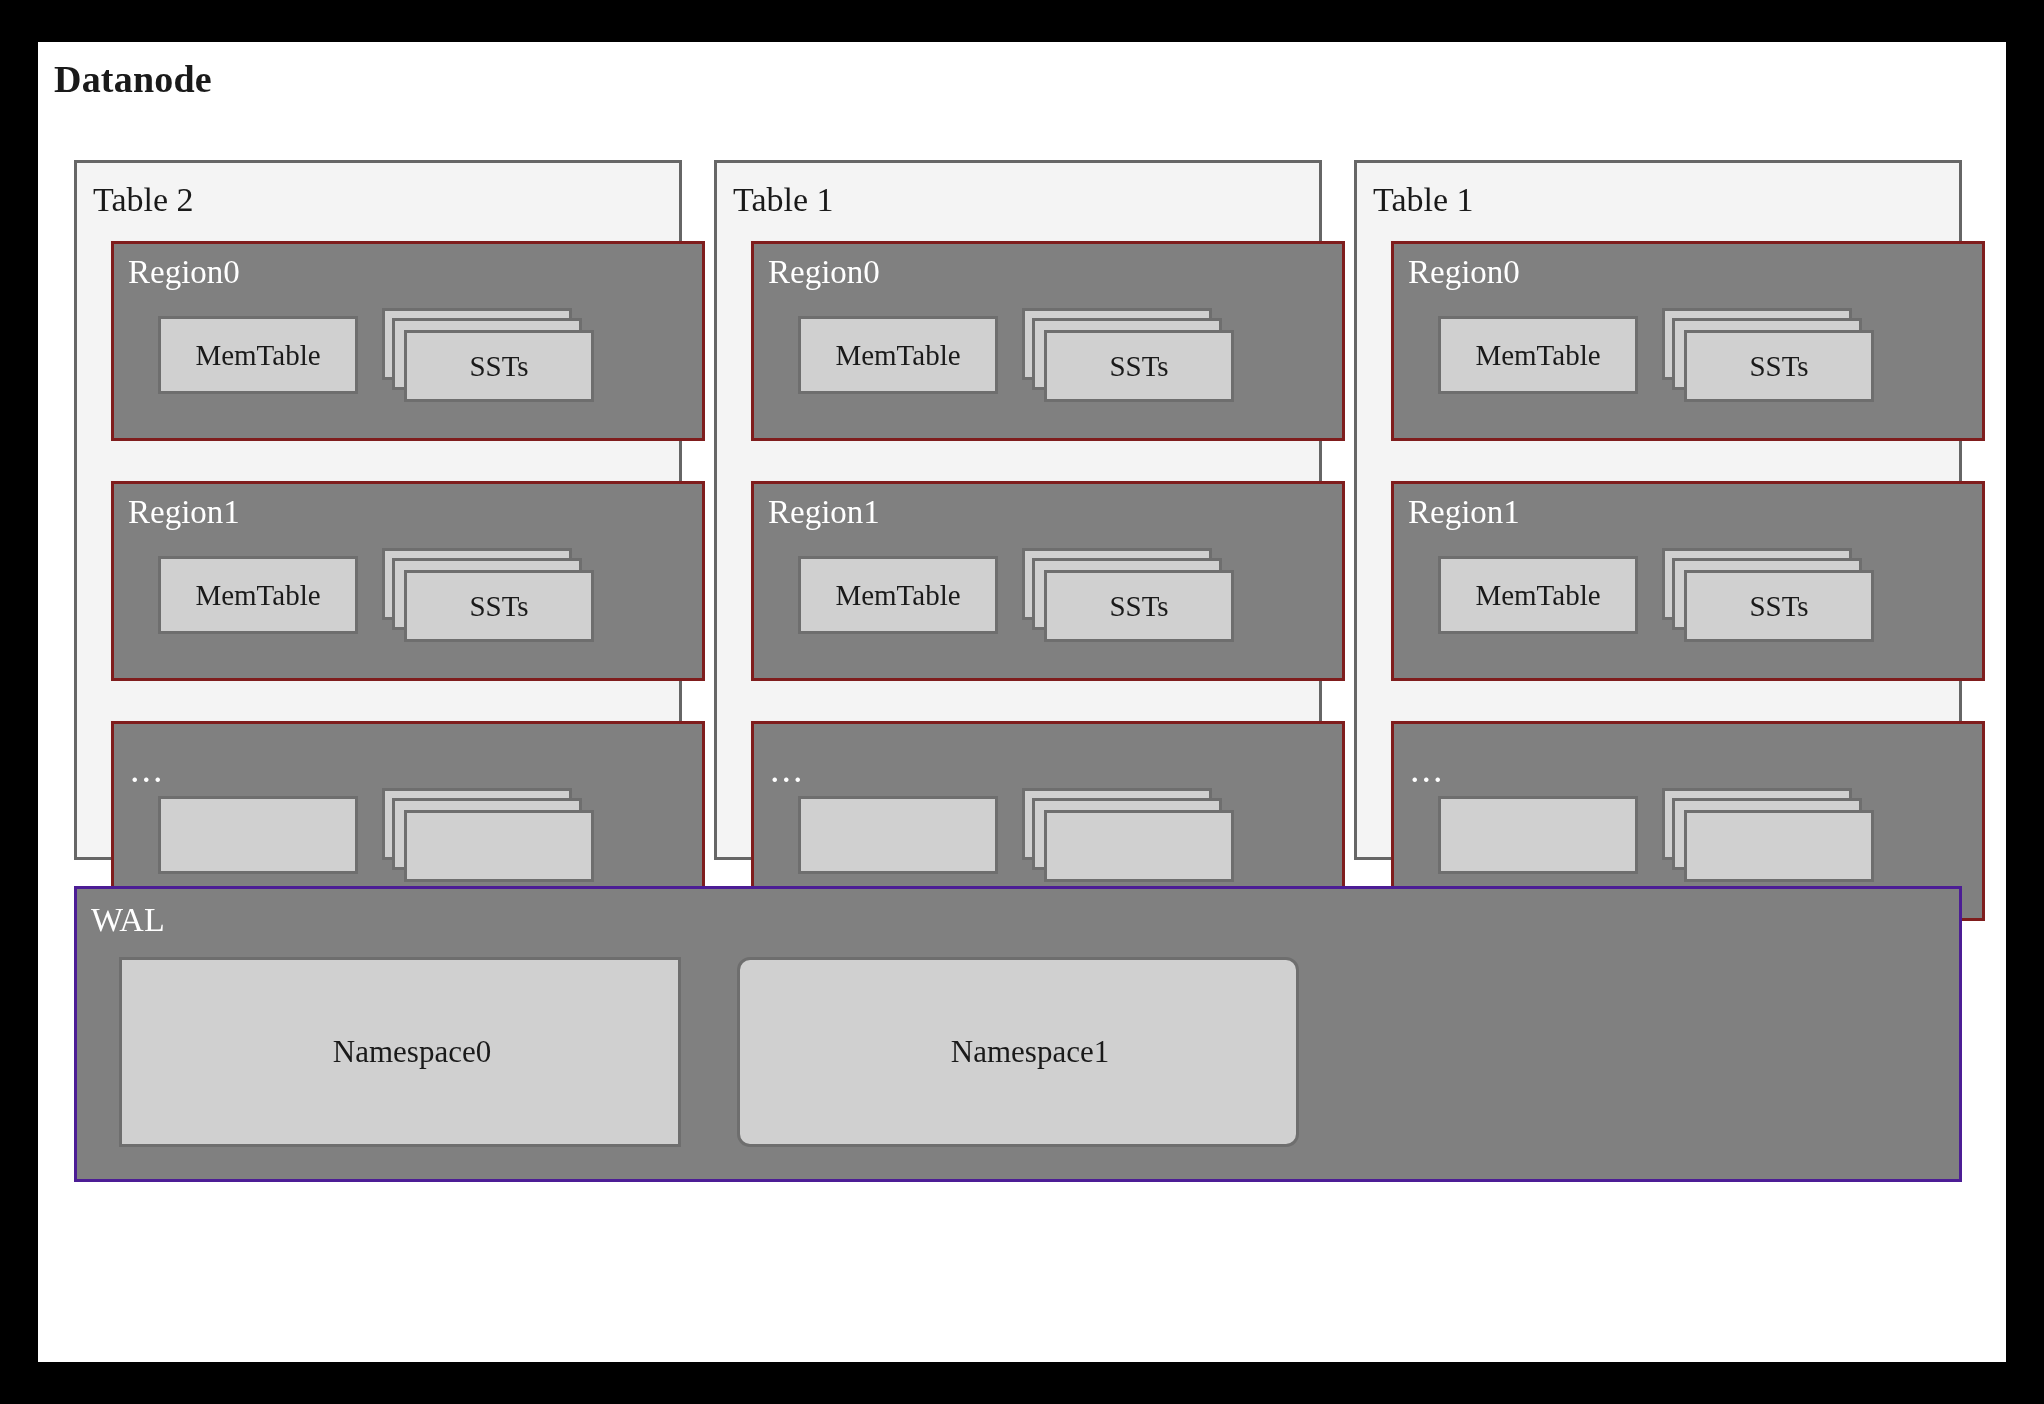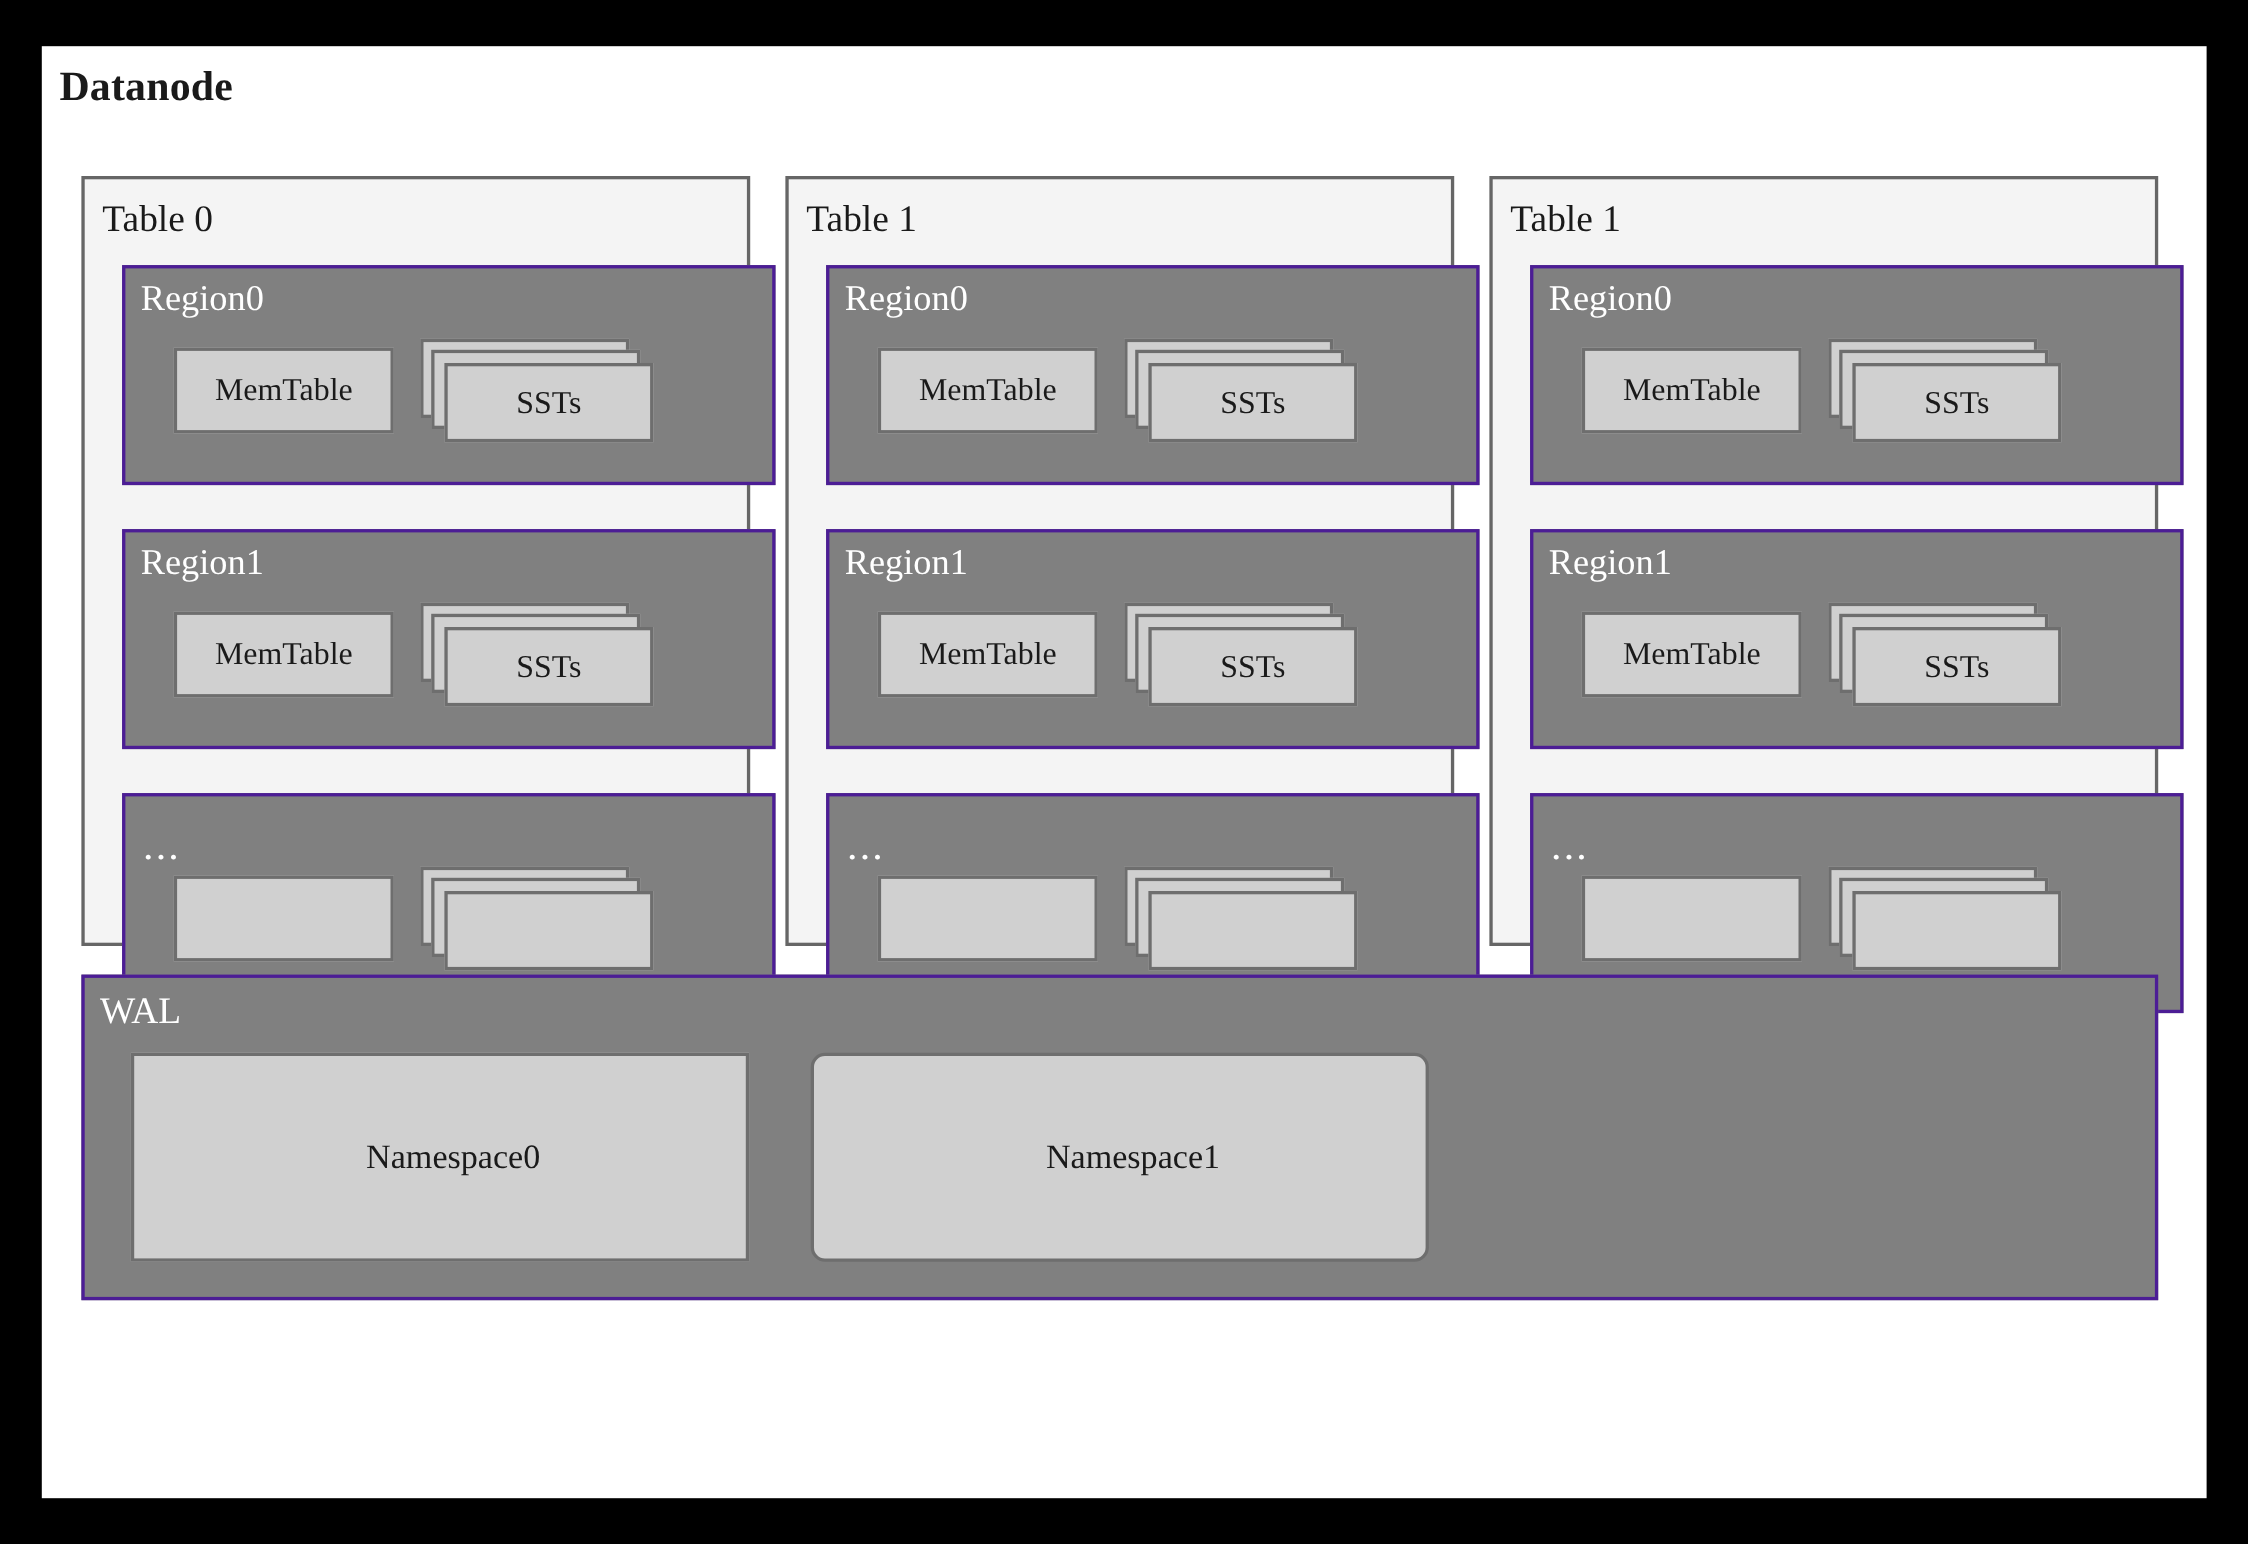--- a/index.html
+++ b/index.html
@@ -68,21 +68,21 @@
     white-space: nowrap;
   }
 
   
   .region {
     position: absolute;
     left: 34px;
     width: 594px;
     height: 200px;
     background: #808080;
-    border: 3px solid #4c1d95;
+    border: 3px solid #7f1d1d;
     box-sizing: border-box;
   }
   .region-0 { top: 78px; }
   .region-1 { top: 318px; }
   .region-2 { top: 558px; }
 
   .region-label {
     position: absolute;
     left: 14px;
     top: 12px;
@@ -185,21 +185,21 @@
 </style>
 </head>
 <body>
 
 <div id="frame">
   <div id="canvas">
 
     <div id="datanode-title">Datanode</div>
 
     <div class="table-panel" id="table-panel-0">
-      <div class="table-label">Table 0</div>
+      <div class="table-label">Table 2</div>
 
       <div class="region region-0">
         <div class="region-label">Region0</div>
         <div class="memtable">MemTable</div>
         <div class="sst-stack">
           <div class="sst-layer back2"></div>
           <div class="sst-layer back1"></div>
           <div class="sst-layer front">SSTs</div>
         </div>
       </div>

